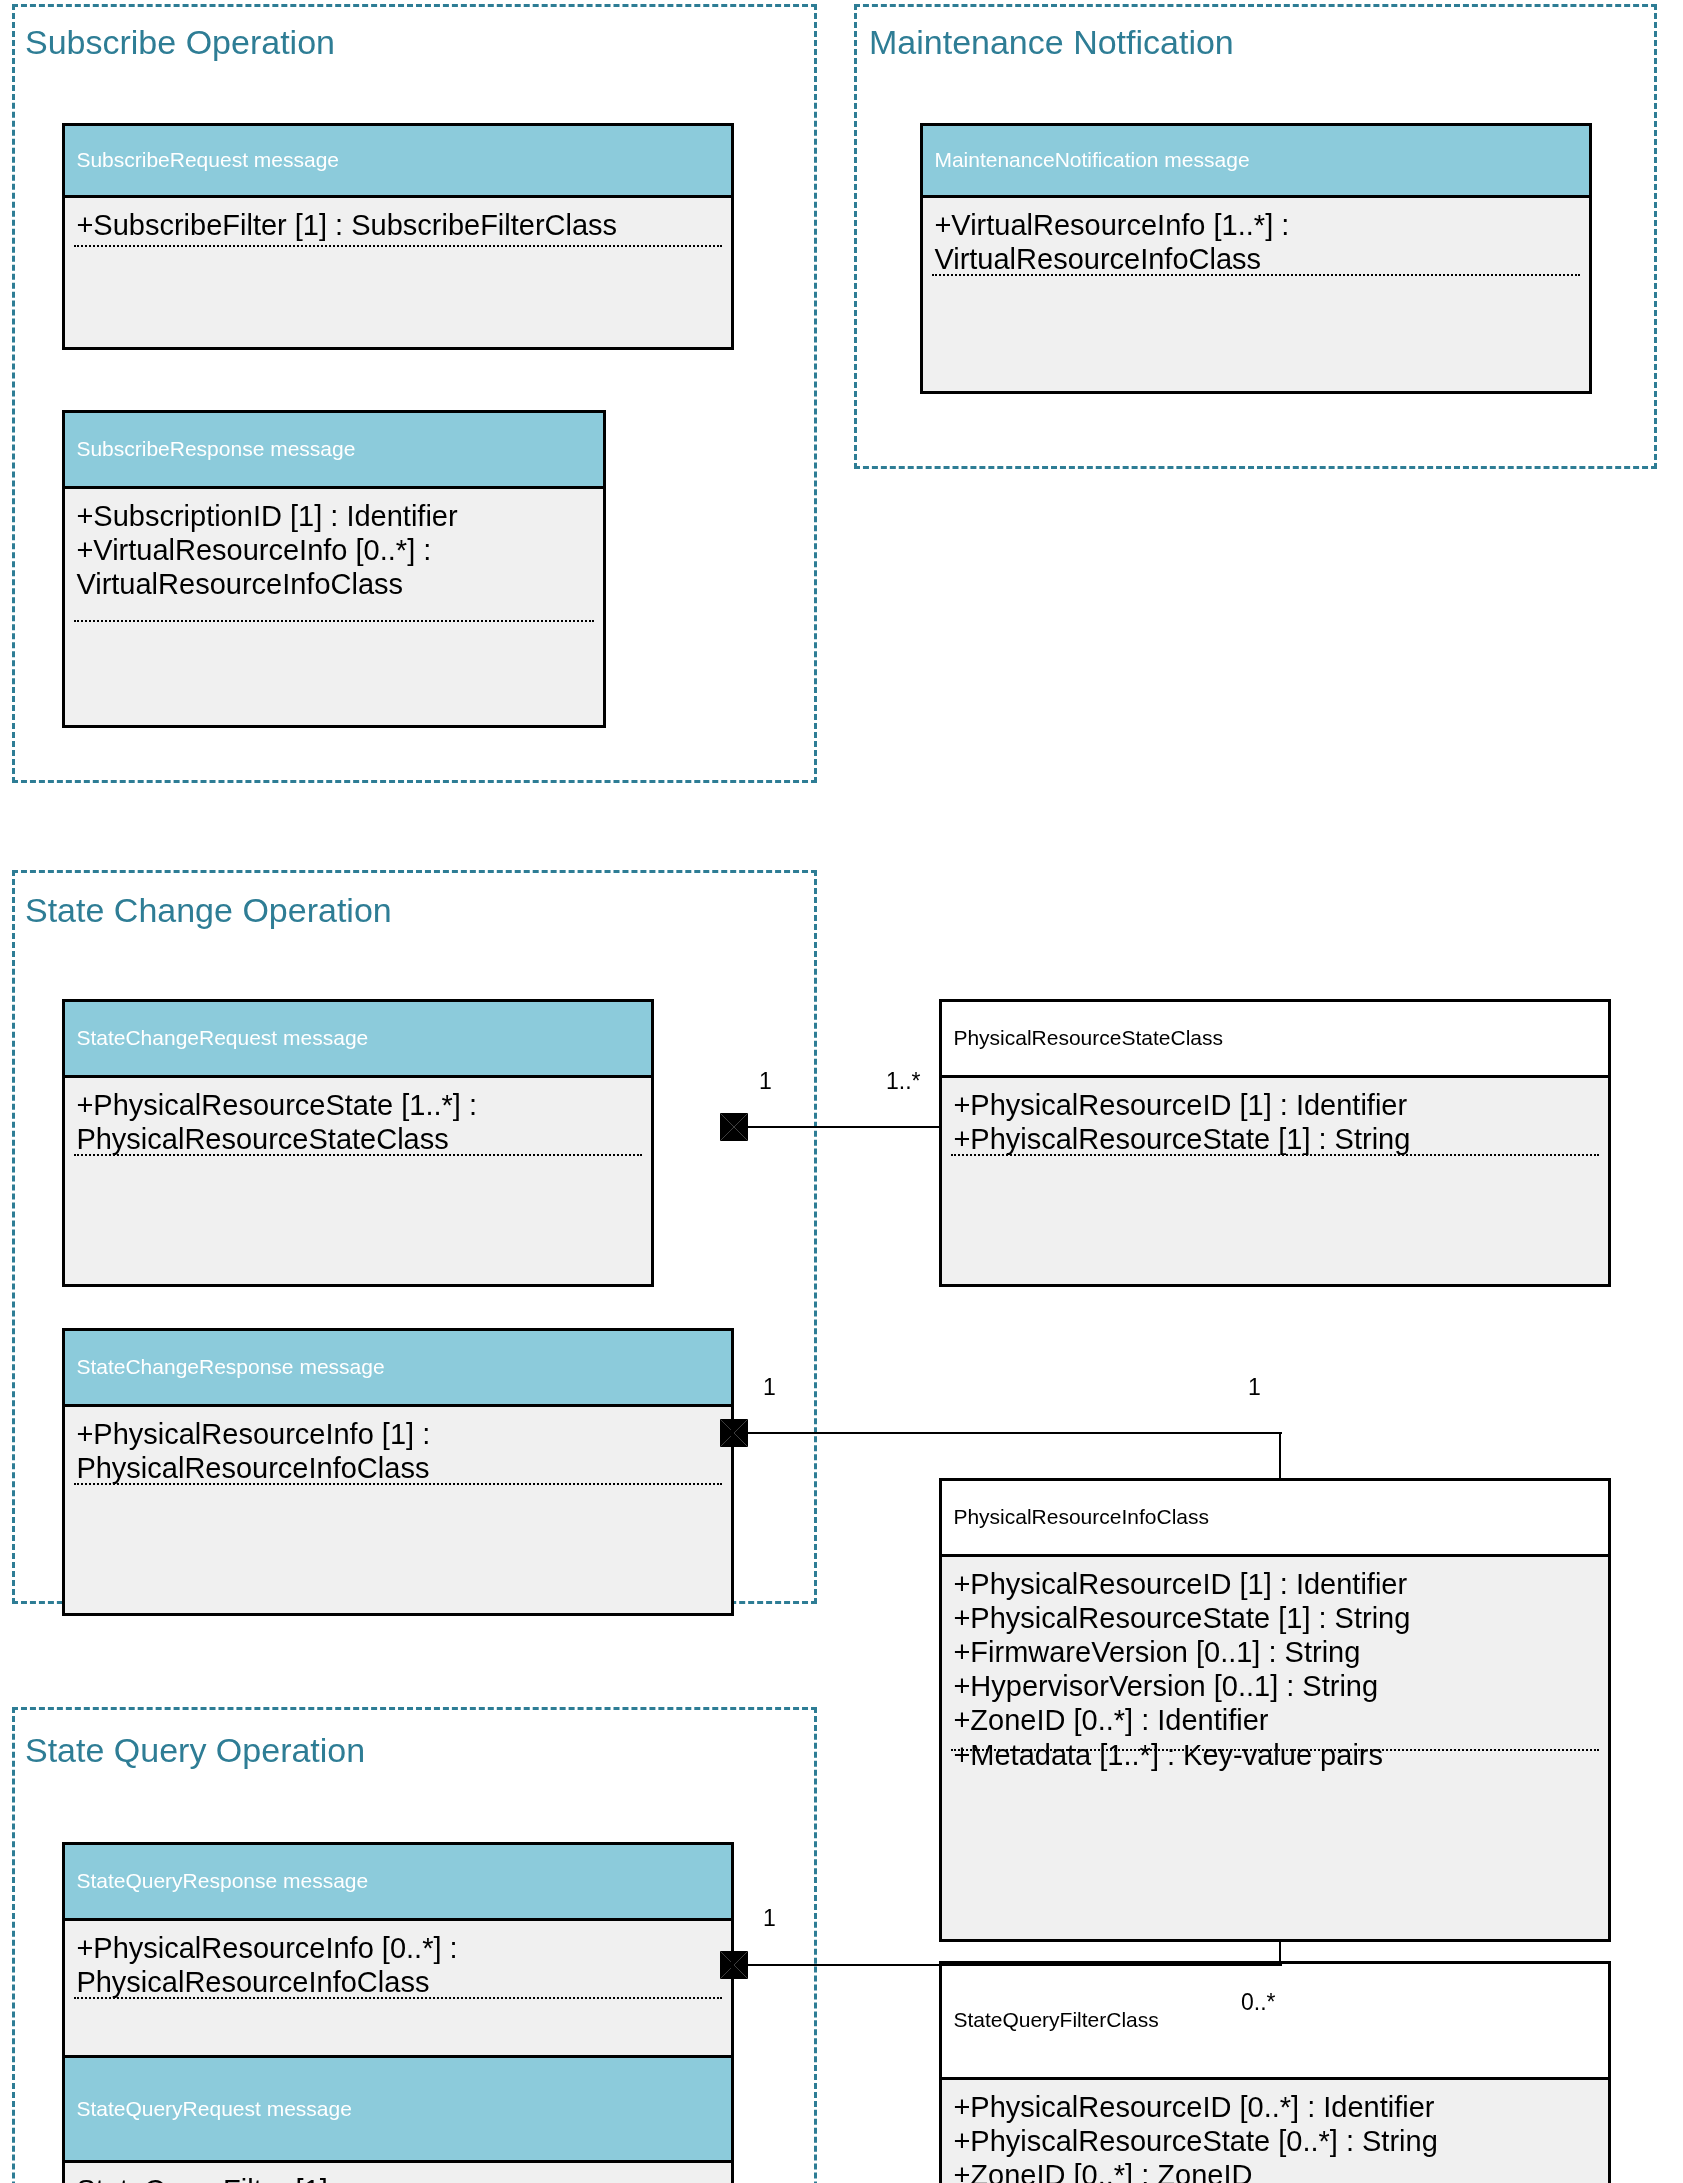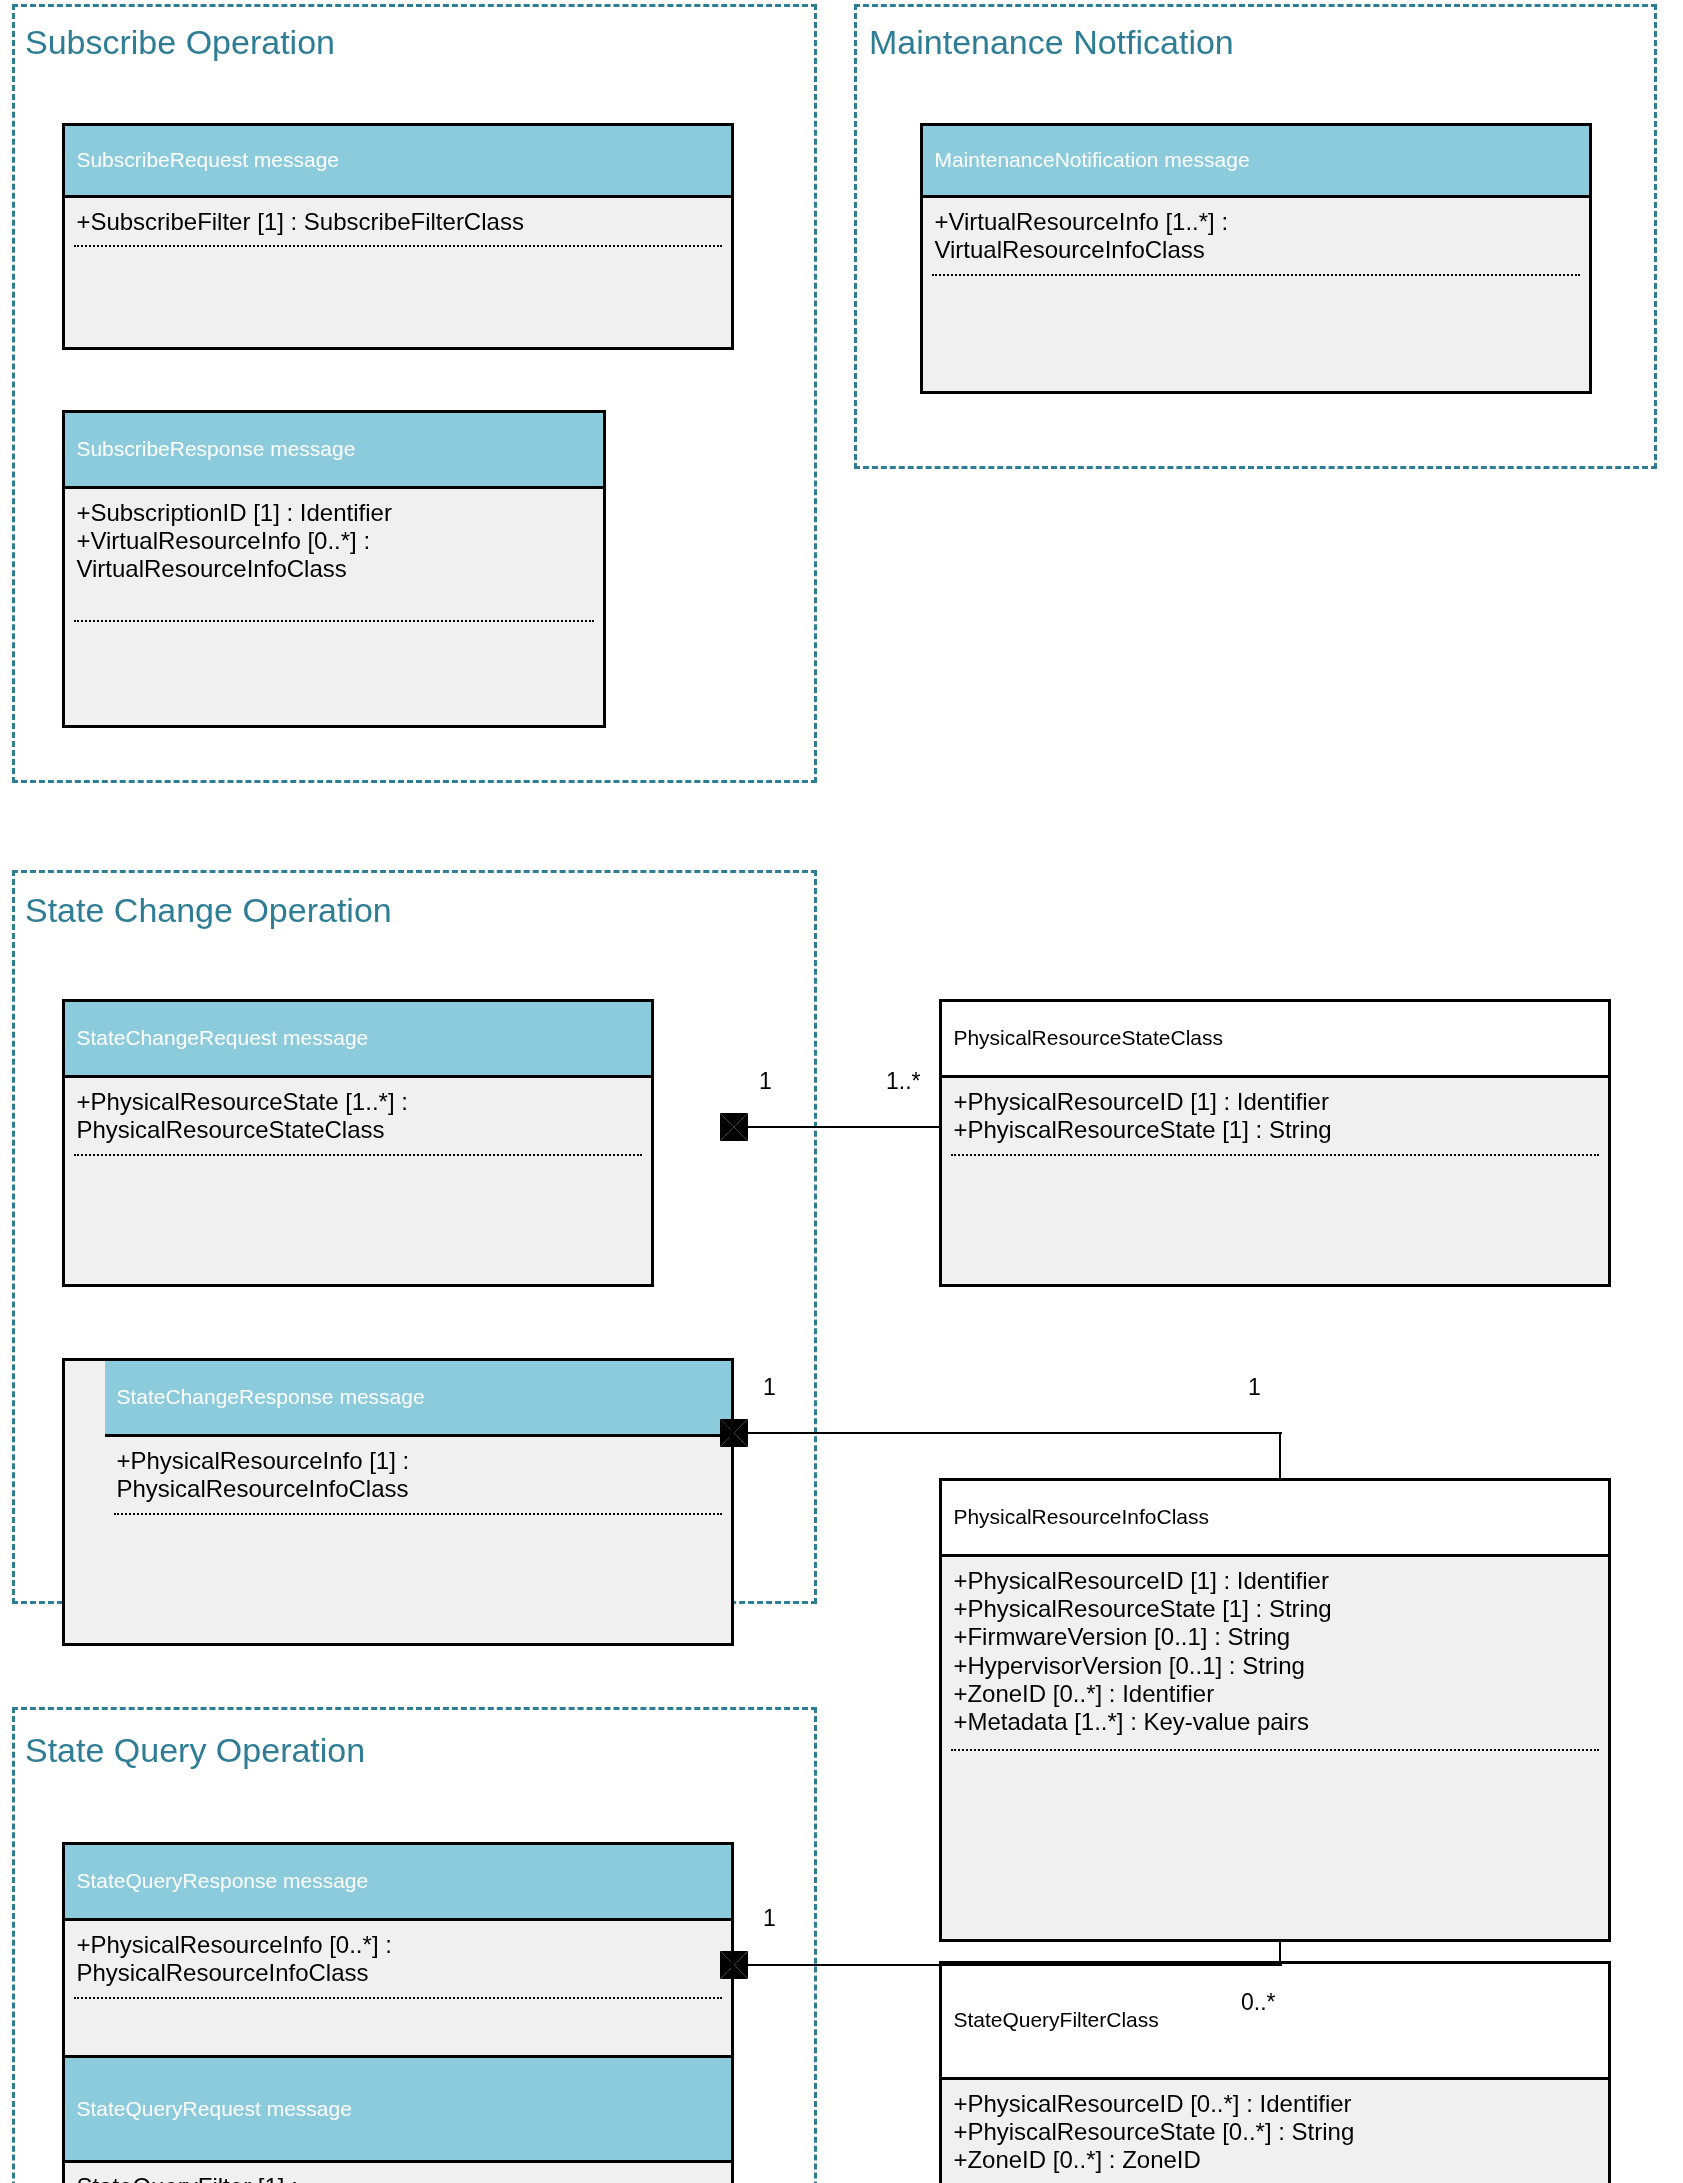--- a/index.html
+++ b/index.html
@@ -65,21 +65,21 @@
     white-space: nowrap;
   }
   .uml-body {
     position: relative;
     flex: 1 1 auto;
     background: #F0F0F0;
     padding: 9.6px 11.4px 0 11.4px;
     box-sizing: border-box;
   }
   .attr {
-    font-size: 24px;
+    font-size: 29px;
     line-height: 1.18;
     color: #000000;
     white-space: pre-wrap;
   }
   .sep {
     position: absolute;
     left: 8.7px;
     right: 8.7px;
     border-top: 2.6px dotted #000000;
   }
@@ -166,21 +166,21 @@
     <div class="uml-header msg" style="height:76px;">
       <span class="uml-header-text">StateChangeRequest message</span>
     </div>
     <div class="uml-body">
       <div class="attr">+PhysicalResourceState [1..*] :
 PhysicalResourceStateClass</div>
       <div class="sep" style="top:76px;"></div>
     </div>
   </div>
 
-  <div class="uml-box" style="left:62px; top:1358px; width:672px; height:288px;padding-left:40px;">
+  <div class="uml-box" style="left:62px; top:1328px; width:672px; height:288px;">
     <div class="uml-header msg" style="height:76px;">
       <span class="uml-header-text">StateChangeResponse message</span>
     </div>
     <div class="uml-body">
       <div class="attr">+PhysicalResourceInfo [1] :
 PhysicalResourceInfoClass</div>
       <div class="sep" style="top:76px;"></div>
     </div>
   </div>
 

